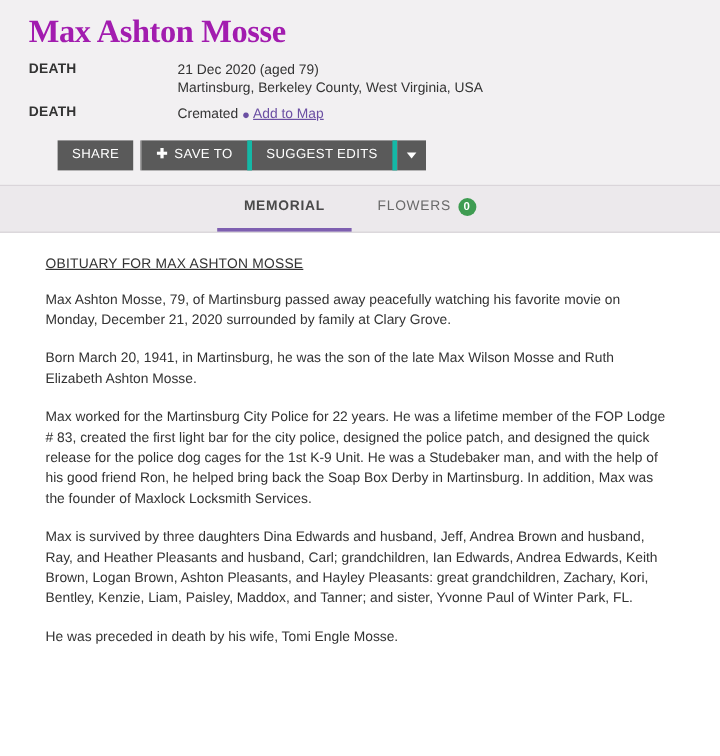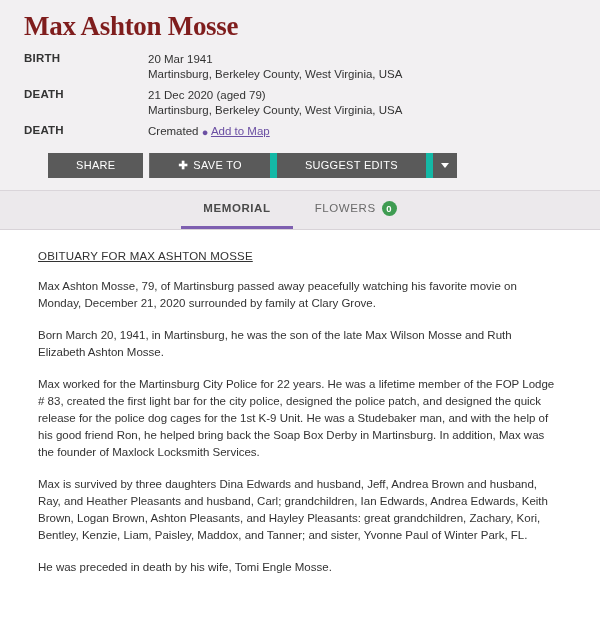--- a/index.html
+++ b/index.html
@@ -23,21 +23,21 @@
   }
   .header-area {
     background: #f2f0f2;
     padding: 8px 24px 0 24px;
     box-sizing: border-box;
   }
   .person-name {
     font-family: "Liberation Serif", serif;
     font-size: 27px;
     font-weight: bold;
-    color: #7f1d1d;
+    color: #a21caf;
     margin: 4px 0 10px 0;
     line-height: 1.1;
     letter-spacing: -0.3px;
   }
   table.facts {
     border-collapse: collapse;
     width: 100%;
   }
   table.facts td {
     vertical-align: top;
@@ -78,32 +78,32 @@
     display: flex;
     align-items: center;
     gap: 6px;
   }
   .btn {
     background: #5a5a5a;
     color: #ffffff;
     border: none;
     font-family: "Liberation Sans", sans-serif;
     font-size: 11px;
-    padding: 6px 28px;
+    padding: 6px 12px;
     cursor: pointer;
     letter-spacing: 0.3px;
     line-height: 13px;
   }
   .btn-group {
     display: flex;
     align-items: stretch;
     border-left: 1px solid #6d6d6d;
   }
   .btn-group .btn {
-    border-right: 7px solid #14b8a6;
+    border-right: 4px solid #14b8a6;
   }
   .btn-group .btn:last-child { border-right: none; }
   .caret {
     display: inline-block;
     width: 0; height: 0;
     border-left: 4px solid transparent;
     border-right: 4px solid transparent;
     border-top: 5px solid #ffffff;
   }
   .btn-caret {
@@ -181,27 +181,20 @@
 </head>
 <body>
 
 <div class="page">
 
   <div class="header-area">
     <div class="person-name">Max Ashton Mosse</div>
 
     <table class="facts">
       <tbody>
-          <tr>
-        <td class="label">BIRTH</td>
-        <td>
-          <div class="fact-line">20 Mar 1941</div>
-          <div class="fact-sub">Martinsburg, Berkeley County, West Virginia, USA</div>
-        </td>
-      </tr>
       <tr>
         <td class="label">DEATH</td>
         <td>
           <div class="fact-line">21 Dec 2020 (aged 79)</div>
           <div class="fact-sub">Martinsburg, Berkeley County, West Virginia, USA</div>
         </td>
       </tr>
       <tr>
         <td class="label">DEATH</td>
         <td>

